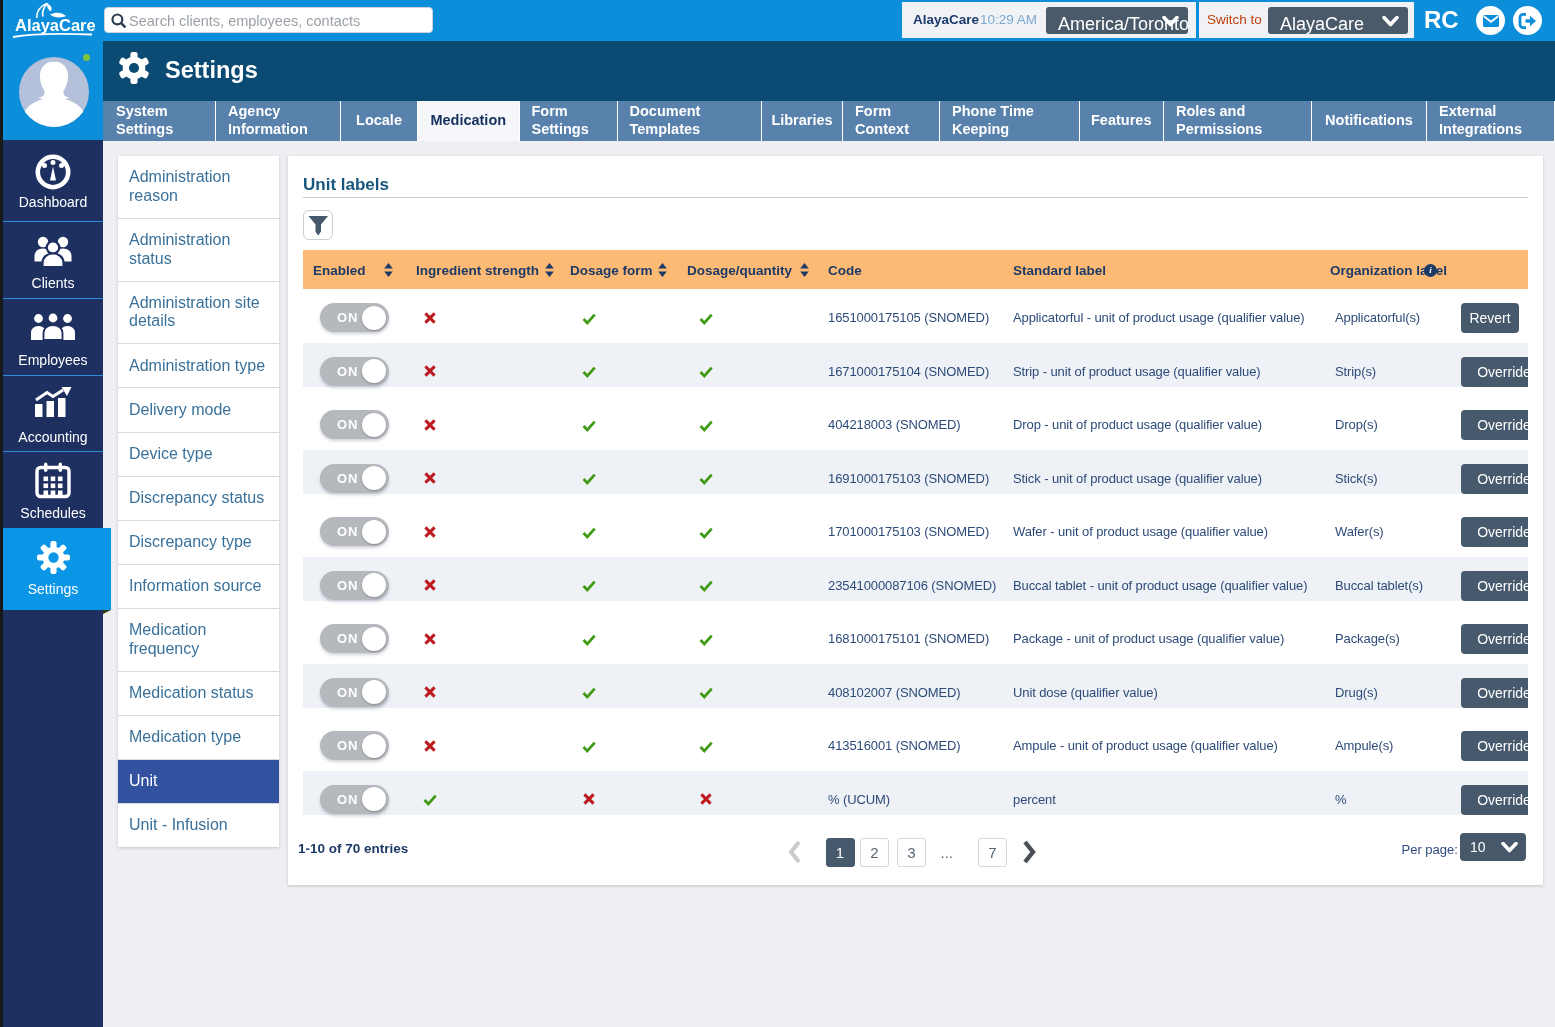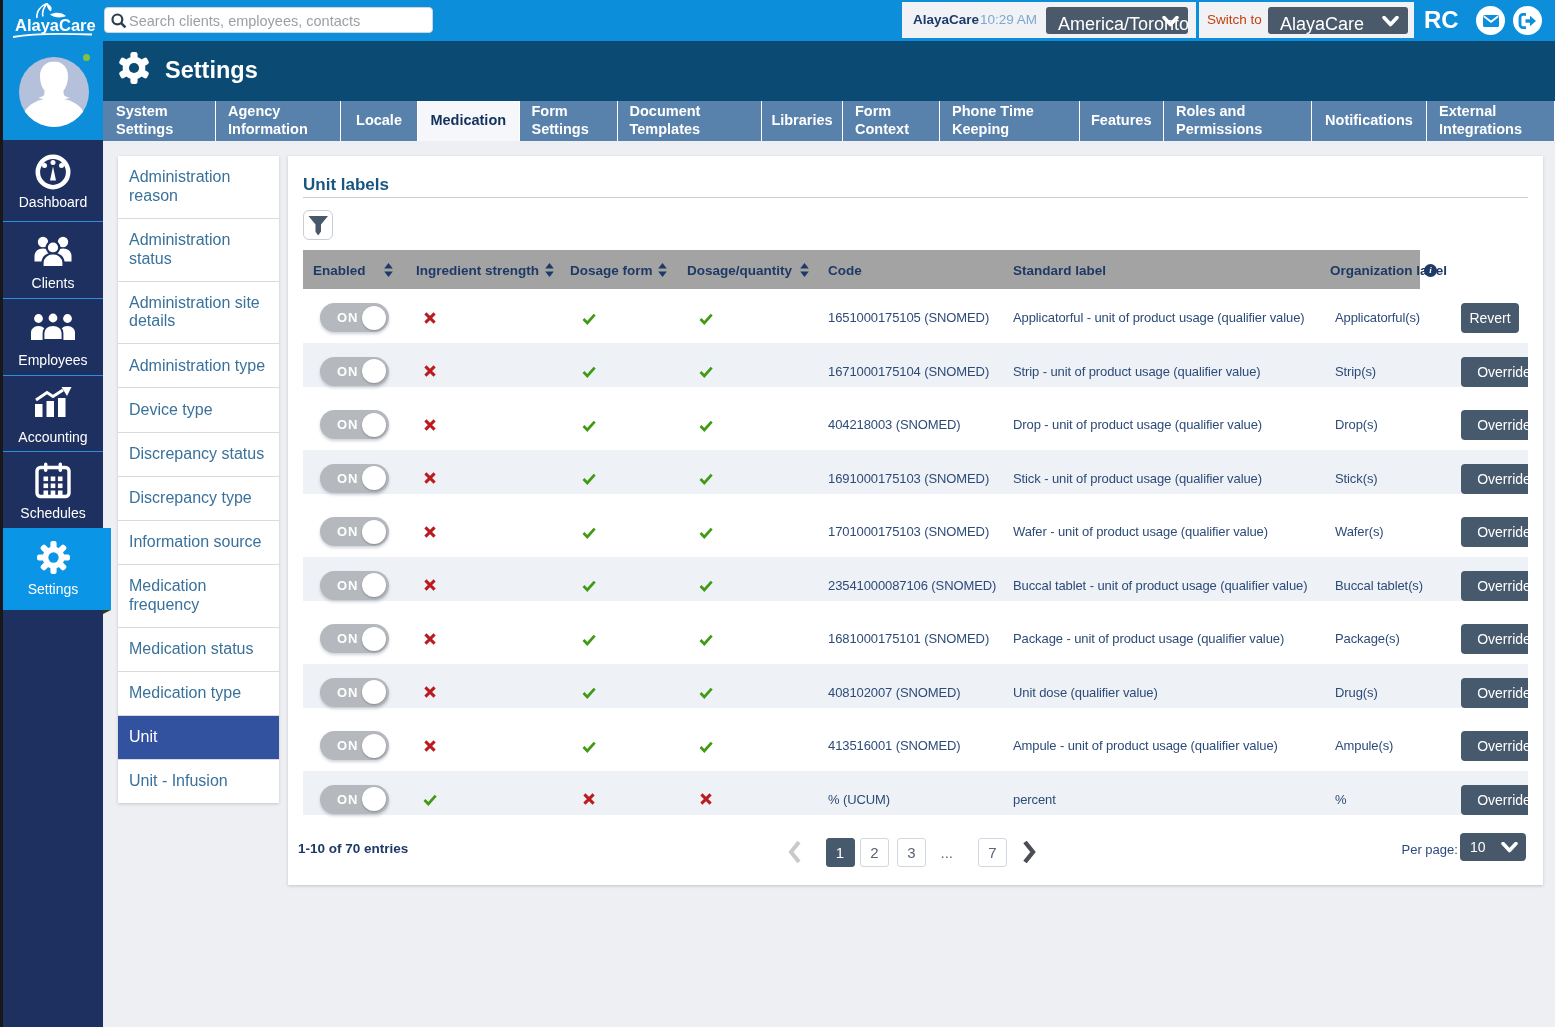--- a/index.html
+++ b/index.html
@@ -13,21 +13,21 @@
 .tab.active { background:#f5f7fa; color:#14305c; }
 #smenu { position:absolute; left:117.5px; top:156px; width:161px; background:#fff; box-shadow:0 1px 3px rgba(0,0,0,.18); z-index:5; }
 .mi { padding:12.2px 8px 12.2px 11.5px; font-size:16px; line-height:18.7px; color:#39719b; border-top:1px solid #d8dadd; }
 .mi:first-child { border-top:none; }
 .mi.sel { background:#32519e; color:#fff; }
 #card { position:absolute; left:287.5px; top:156px; width:1255.5px; height:729px; background:#fff; box-shadow:0 1px 3px rgba(0,0,0,.18); z-index:5; }
 #title { position:absolute; left:15.5px; top:19px; font-size:17px; font-weight:bold; color:#17567f; }
 #hr { position:absolute; left:15.5px; top:40.5px; width:1225px; height:1px; background:#c9cdd1; }
 #fbtn { position:absolute; left:15.5px; top:54px; width:30px; height:29.5px; border:1px solid #c9ced4; border-radius:6px; background:#fff; }
 #tablewrap { position:absolute; left:15.5px; top:94px; width:1225px; height:574px; overflow:hidden; }
-#thead { position:absolute; left:0; top:0; width:1117px; height:39px; background:#a3a3a3; }
+#thead { position:absolute; left:0; top:0; width:1225px; height:39px; background:#fdba74; }
 .th { position:absolute; top:12.5px; font-size:13.5px; font-weight:bold; color:#1d3a66; white-space:nowrap; }
 .sort { position:absolute; top:13px; }
 .trow { position:absolute; left:0; width:1225px; height:44px; }
 .toggle { position:absolute; left:17px; top:14px; width:69px; height:29px; background:#b5b8bd; border-radius:14.5px; box-shadow:0 2px 3px rgba(120,130,150,.35); }
 .toggle .on { position:absolute; left:17px; top:7px; color:#fff; font-size:13px; font-weight:bold; letter-spacing:0.8px; }
 .toggle .knob { position:absolute; right:3px; top:2.5px; width:24px; height:24px; background:#fff; border-radius:50%; box-shadow:0 1px 2px rgba(0,0,0,.25); }
 .mk { position:absolute; top:21.5px; }
 .ct { position:absolute; top:21px; font-size:13px; color:#2d4b78; white-space:nowrap; letter-spacing:-0.1px; }
 .btn { position:absolute; left:1158px; top:14px; height:30px; background:#47596d; color:#fff; font-size:14px; text-align:center; line-height:30px; border-radius:4px; }
 #pager { position:absolute; left:0; top:668px; width:1255.5px; height:61px; }
@@ -223,20 +223,21 @@
         </svg></span>
     <span style="position:absolute;left:0;top:53px;width:100px;text-align:center;color:#fff;font-size:14px">Settings</span>
   </div>
   <div id="fold"></div>
 </div>
 <div id="smenu">
 <div class="mi">Administration reason</div>
 <div class="mi">Administration status</div>
 <div class="mi">Administration site details</div>
 <div class="mi">Administration type</div>
+<div class="mi">Delivery mode</div>
 <div class="mi">Device type</div>
 <div class="mi">Discrepancy status</div>
 <div class="mi">Discrepancy type</div>
 <div class="mi">Information source</div>
 <div class="mi">Medication frequency</div>
 <div class="mi">Medication status</div>
 <div class="mi">Medication type</div>
 <div class="mi sel">Unit</div>
 <div class="mi">Unit - Infusion</div>
 </div>

